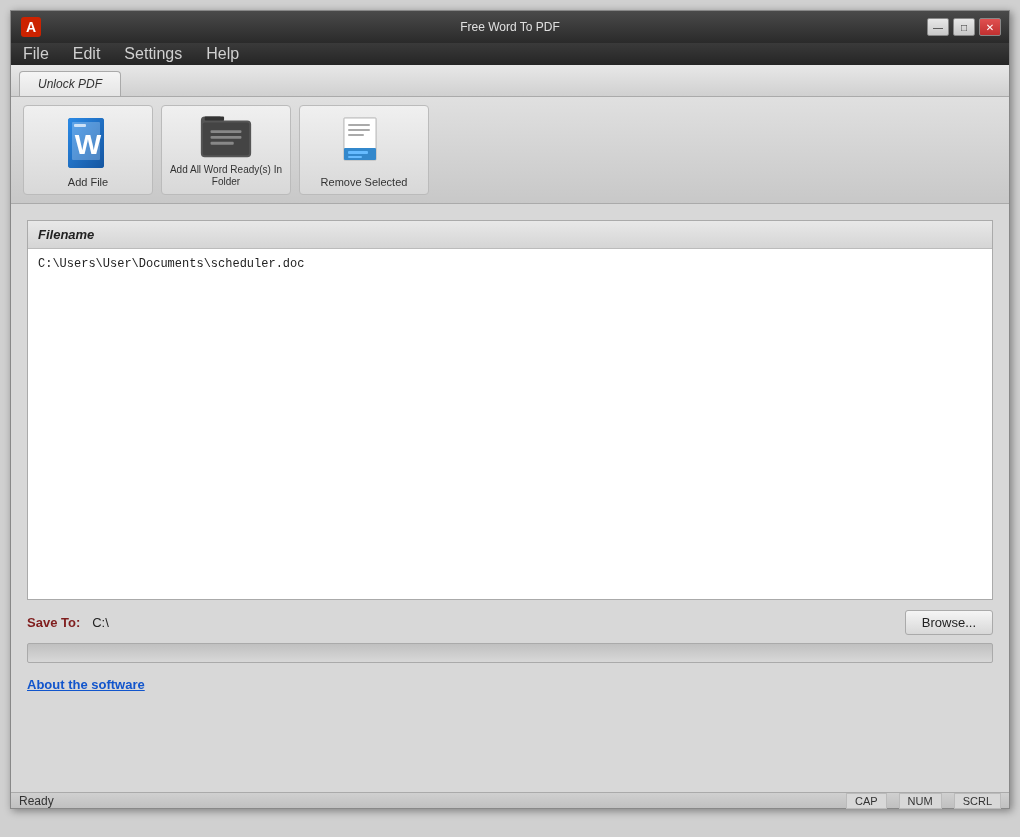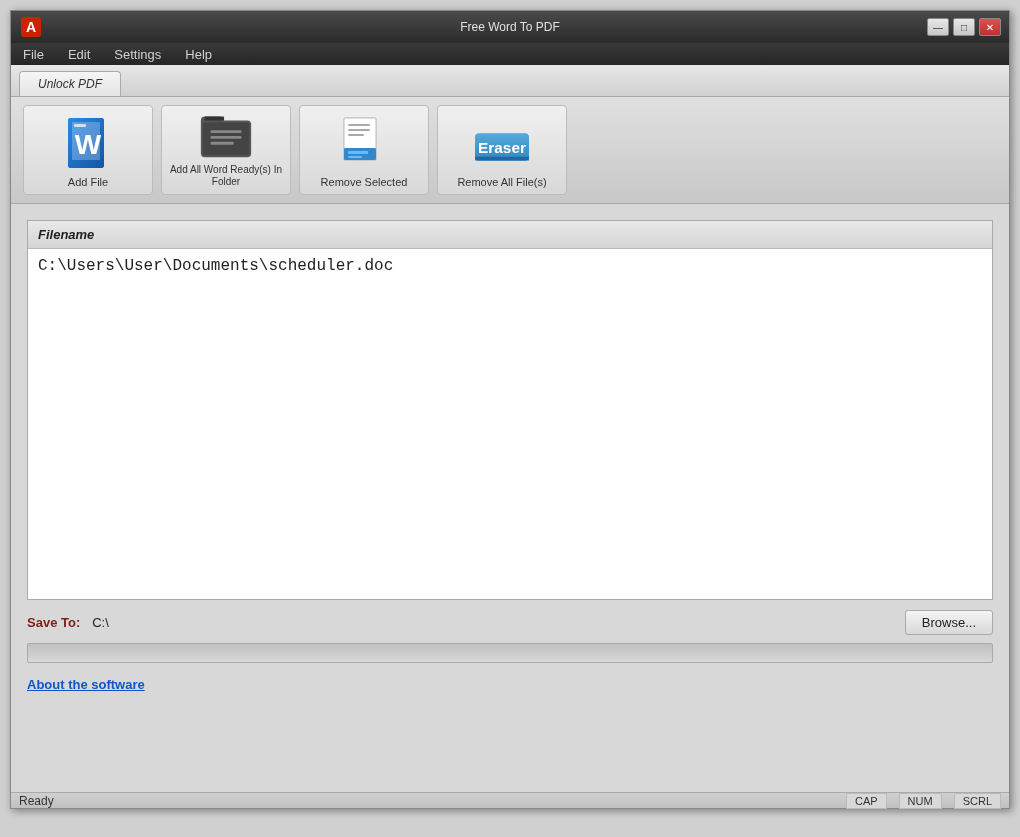--- a/index.html
+++ b/index.html
@@ -62,21 +62,21 @@
       width: 100%;
       height: 22px;
       background: linear-gradient(to bottom, #3a3a3a, #252525);
       display: flex;
       align-items: center;
       padding: 0 6px;
       gap: 12px;
     }
     .menu-item {
       color: #d0d0d0;
-      font-size: 13px;
+      font-size: 16px;
       cursor: pointer;
       padding: 2px 6px;
     }
 
     
     .tab-bar {
       background: linear-gradient(to bottom, #e8e8e8, #d0d0d0);
       padding: 6px 0 0 8px;
       border-bottom: 1px solid #aaa;
       font-style: italic;
@@ -140,21 +140,21 @@
       font-size: 13px;
       border-bottom: 1px solid #bbb;
       color: #222;
       font-style: italic;
     }
     .file-table-body {
       padding: 4px 0;
     }
     .file-row {
       padding: 4px 10px;
-      font-size: 16px;
+      font-size: 12px;
       color: #222;
       font-family: 'Courier New', Courier, monospace;
     }
 
     
     .save-to-row {
       display: flex;
       align-items: center;
       margin-top: 10px;
       gap: 8px;
@@ -349,35 +349,20 @@
           <rect x="7" y="15" width="22" height="2" rx="1" fill="#aaa"></rect>
           <rect x="7" y="20" width="16" height="2" rx="1" fill="#aaa"></rect>
 
           <rect x="3" y="34" width="32" height="12" rx="1" fill="#3388cc"></rect>
           <rect x="7" y="37" width="20" height="3" rx="1" fill="#66bbff"></rect>
           <rect x="7" y="42" width="14" height="2" rx="1" fill="#66bbff"></rect>
         </svg>
         <span>Remove Selected</span>
       </button>
 
-      <button class="tool-btn">
-        <svg class="eraser-icon-svg" viewBox="0 0 60 50">
-          <rect x="2" y="10" width="56" height="28" rx="4" fill="#4499cc"></rect>
-          <rect x="2" y="10" width="56" height="28" rx="4" fill="url(#eraserGrad)"></rect>
-          <defs>
-            <linearGradient id="eraserGrad" x1="0" y1="0" x2="0" y2="1">
-              <stop offset="0%" stop-color="#55aadd"></stop>
-              <stop offset="100%" stop-color="#3388bb"></stop>
-            </linearGradient>
-          </defs>
-          <text x="30" y="30" text-anchor="middle" font-size="16" font-weight="bold" fill="white" font-family="Arial">Eraser</text>
-          <rect x="2" y="34" width="56" height="4" rx="0" fill="#2266aa"></rect>
-        </svg>
-        <span>Remove All File(s)</span>
-      </button>
 
 
     </div>
 
     <div class="main-content" style="flex:1; overflow:hidden;">
 
       
       <div class="file-table-container">
         <div class="file-table-header">Filename</div>
         <div class="file-table-body">

